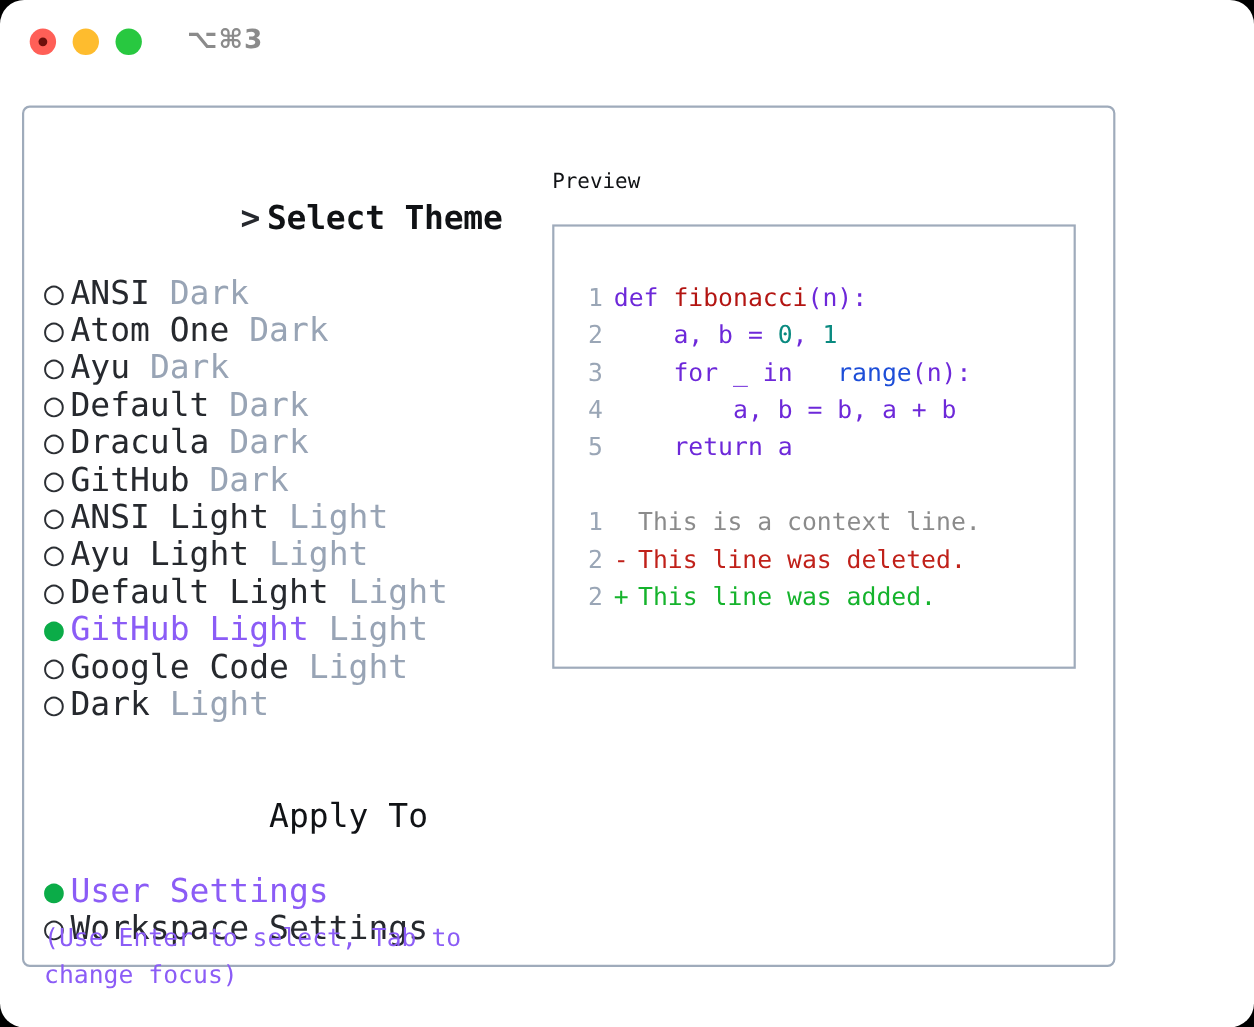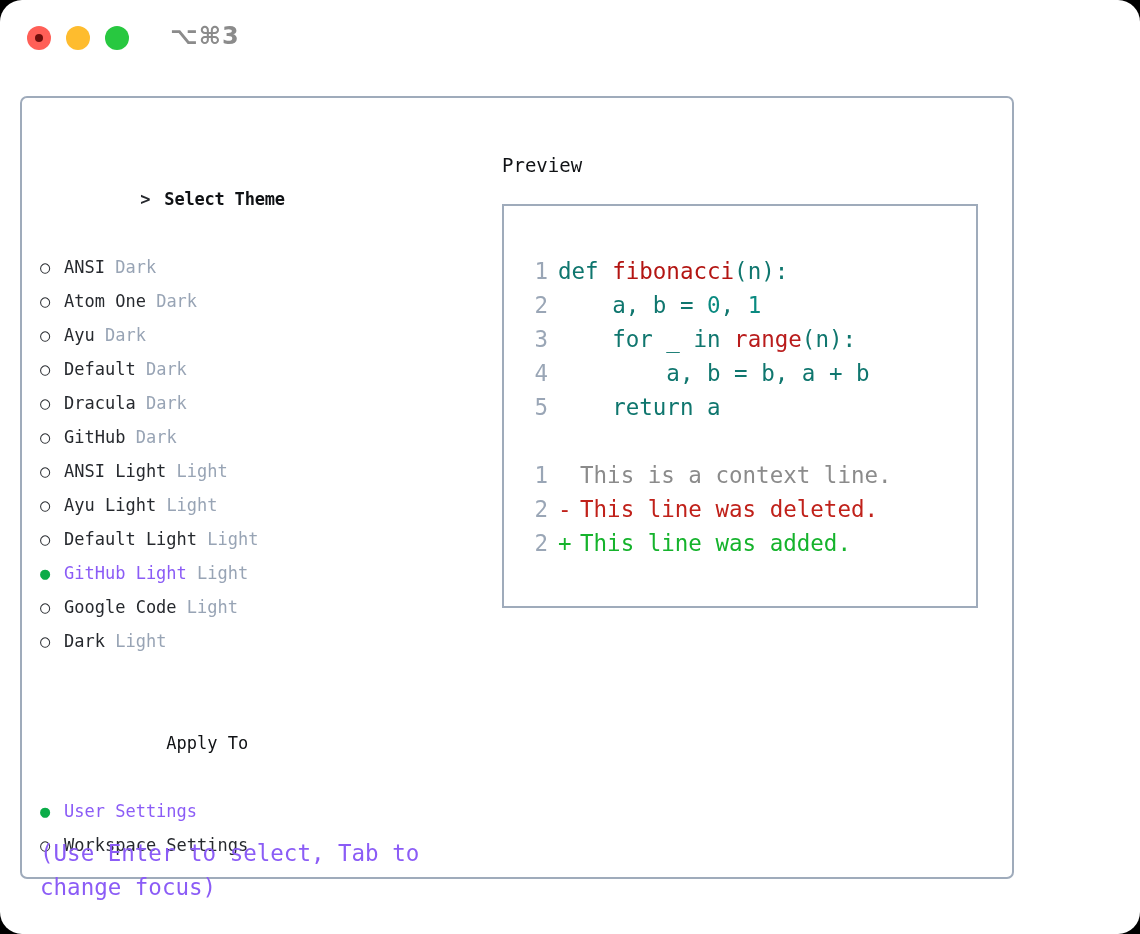--- a/index.html
+++ b/index.html
@@ -94,21 +94,21 @@
 
   
   .left-col {
     position: absolute;
     left: 18px;
     top: 50px;
     width: 440px;
   }
 
   .list-line {
-    font-size: 17px;
+    font-size: 30px;
     line-height: 34px;
     color: #26292e;
     white-space: pre;
     display: block;
   }
 
   .header-line {
     font-weight: 700;
     color: #101215;
     letter-spacing: -0.2px;
@@ -185,24 +185,24 @@
   }
 
   .lineno {
     display: inline-block;
     width: 26px;
     text-align: right;
     color: #9aa6b6;
   }
   .gut { display: inline-block; width: 10px; }
 
-  .tok-plain { color: #0f766e; margin-top: 15px; }
+  .tok-plain { color: #6d28d9; margin-top: 15px; }
   .tok-func  { color: #b31512; }
   .tok-num   { color: #0a8a80; }
-  .tok-builtin { color: #b91c1c; }
+  .tok-builtin { color: #1d4ed8; margin-left: 27px; }
 
   .diff-block { margin-top: 34px; }
   .diff-ctx   { color: #8b8b8b; }
   .diff-del   { color: #c0211a; }
   .diff-add   { color: #15b32c; }
   .diff-sign  { display: inline-block; width: 22px; }
 </style>
 </head>
 <body>
 

